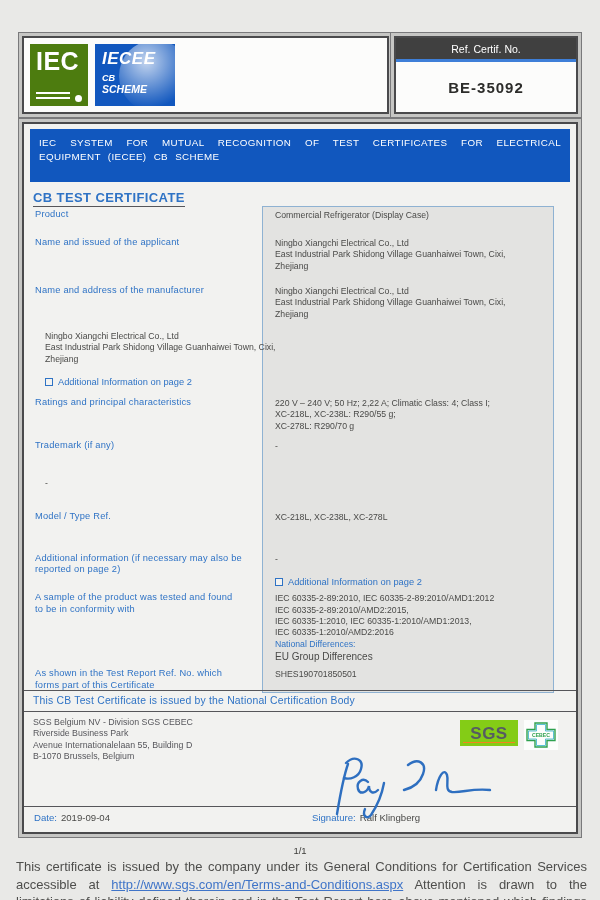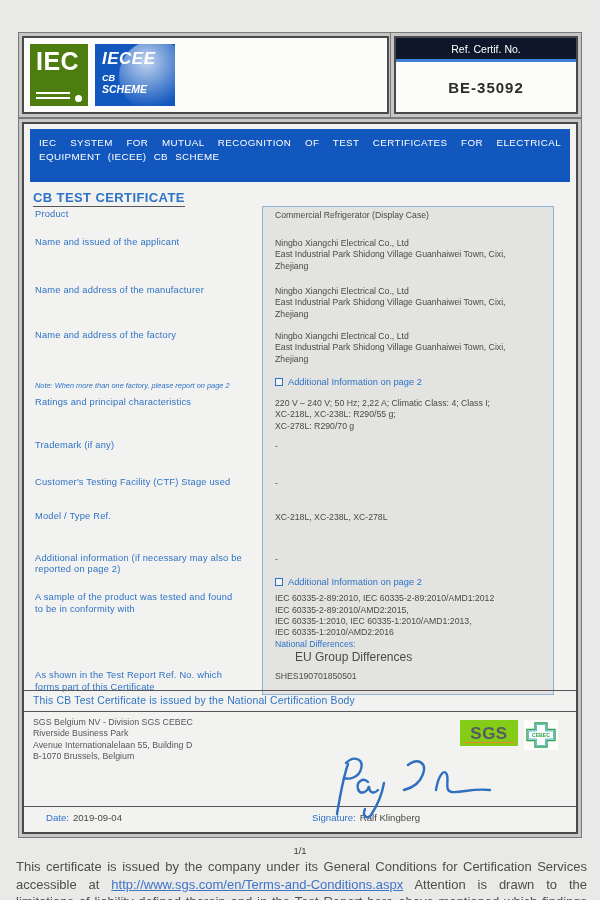--- a/index.html
+++ b/index.html
@@ -24,42 +24,42 @@
   .iec-under { display:flex; align-items:flex-end; justify-content:space-between; }
   .iec-lines { width:34px; height:10px; background:repeating-linear-gradient(#fff 0 2px, transparent 2px 5px); }
   .iec-dot { width:7px; height:7px; background:#fff; border-radius:50%; }
   .iecee-box { width:80px; height:62px; background:#1157be; color:#fff; padding:6px 7px; position:relative; overflow:hidden; font-style:italic; }
   .iecee-box::before { content:""; position:absolute; right:-16px; top:-4px; width:72px; height:72px; border-radius:50%;
     background:radial-gradient(circle at 38% 30%, rgba(255,255,255,0.75), rgba(255,255,255,0.15) 55%, transparent 70%); }
   .iecee-main { font-weight:bold; font-size:17px; line-height:1; position:relative; letter-spacing:0.5px; }
   .iecee-cb { font-weight:bold; font-size:9px; margin-top:6px; position:relative; }
   .iecee-scheme { font-weight:bold; font-size:10.5px; position:relative; }
   .header-right { width:184px; display:flex; flex-direction:column; background:#fcfcfb; }
-  .ref-bar { background:#0f172a; color:#fff; text-align:center; font-size:10.5px; padding:5px 0 4px; border-bottom:3px solid #3e7fd8; }
+  .ref-bar { background:#404040; color:#fff; text-align:center; font-size:10.5px; padding:5px 0 4px; border-bottom:3px solid #3e7fd8; }
   .ref-value { flex:1; display:flex; align-items:center; justify-content:center; font-weight:bold; font-size:15px; letter-spacing:1px; color:#2c2c2a; }
   
   .main-frame { position:absolute; left:22px; top:122px; width:556px; height:712px; background:#f2f2f0; }
   .banner { position:absolute; left:6px; right:6px; top:5px; height:53px; background:#1157be; color:#fff;
     font-size:9.8px; letter-spacing:0.4px; word-spacing:4px; line-height:1.4; padding:7px 9px; text-align:justify; }
   .doc-title { position:absolute; left:9px; top:66px; font-weight:bold; font-size:13px; letter-spacing:0.4px;
     color:#2f73c5; border-bottom:1.5px solid #56565a; padding-bottom:1px; }
   
   .rows-wrap { position:absolute; left:8px; top:82px; width:522px; }
   .values-panel { position:absolute; left:230px; top:0; width:292px; height:100%; background:#e3e3e1; border:1px solid #8fb2d2; }
   .row { display:flex; position:relative; }
   .cell-label { width:230px; padding:3px 12px 2px 3px; display:flex; flex-direction:column; justify-content:space-between; }
   .lbl { color:#2f73c5; font-size:9.3px; letter-spacing:0.2px; line-height:1.22; white-space:pre-line; }
   .note { color:#2f73c5; font-size:7.4px; font-style:italic; padding-bottom:2px; }
   .cell-value { width:292px; padding:4px 10px 2px 13px; }
   .val { font-size:8.7px; line-height:1.3; color:#4a4a48; white-space:pre-line; }
   .chkline { display:flex; align-items:center; gap:5px; margin-top:12px; }
   .checkbox { width:8px; height:8px; border:1.3px solid #2f73c5; background:#f3f3f1; flex:0 0 auto; }
   .chklabel { color:#2f73c5; font-size:9.3px; }
   .natlbl { color:#2f73c5; font-size:8.7px; line-height:1.3; }
-  .natval { font-size:12px; line-height:1.3; color:#4a4a48;margin-left:20px; }
+  .natval { font-size:10px; line-height:1.3; color:#4a4a48; }
   .row-product  { min-height:28px; }
   .row-applicant { min-height:48px; }
   .row-manufacturer { min-height:45px; }
   .row-factory { min-height:67px; }
   .row-ratings { min-height:43px; }
   .row-trademark { min-height:37px;justify-content:center; }
   .row-ctf { min-height:34px; }
   .row-model { min-height:42px; }
   .row-addinfo { min-height:35px; }
   .row-conformity { min-height:76px; }
@@ -69,21 +69,21 @@
     padding:4px 9px 5px; color:#2f73c5; font-size:10.4px; letter-spacing:0.2px; }
   .address { position:absolute; left:9px; top:593px; font-size:8.8px; line-height:1.3; color:#57575c; white-space:pre-line; }
   .sgs-logo { position:absolute; left:436px; top:596px; width:58px; height:26px; background:#84cc16; display:flex;
     align-items:center; justify-content:center; }
   .sgs-text { font-weight:bold; font-size:17px; letter-spacing:0.5px; color:#565b63; line-height:1; }
   .sgs-logo::after { content:""; position:absolute; left:3px; right:3px; bottom:3px; height:1.5px; background:#f58220; }
   .cebec-logo { position:absolute; left:500px; top:596px; width:34px; height:30px; background:#fdfdfc;
     display:flex; align-items:center; justify-content:center; }
   .signature-svg { position:absolute; left:306px; top:624px; width:172px; height:74px; z-index:3; }
   .signoff { position:absolute; left:0; right:0; bottom:0; height:26px; border-top:1.5px solid #56565a;
-    padding:5px 22px 0; font-size:9.6px; display:flex; }
+    padding:5px 10px 0; font-size:9.6px; display:flex; }
   .f-label { color:#2f73c5; }
   .f-value { color:#4a4a48; margin-left:4px; }
   .sig-pair { position:absolute; left:288px; top:5px; display:flex; }
   
   .page-num { position:absolute; left:0; top:845px; width:100%; text-align:center; font-size:9.5px; color:#3c3c3a; }
   .legal { position:absolute; left:16px; right:13px; top:858px; font-size:13px; line-height:1.35; color:#4e4e4c; text-align:justify; }
   .legal a, .legal .link { color:#3f74c8; text-decoration:underline; cursor:pointer; }
 </style>
 </head>
 <body>
@@ -143,24 +143,20 @@
           <div class="lbl">Name and address of the manufacturer</div>
         </div>
       <div class="cell-value">
           <div class="val">Ningbo Xiangchi Electrical Co., Ltd
 East Industrial Park Shidong Village Guanhaiwei Town, Cixi,
 Zhejiang</div>
         </div>
     </div>
 
     <div class="row row-factory">
-      <div class="cell-label">
-        <div class="lbl">Name and address of the factory</div>
-        <div class="note">Note: When more than one factory, please report on page 2</div>
-      </div>
       <div class="cell-value">
         <div class="val">Ningbo Xiangchi Electrical Co., Ltd
 East Industrial Park Shidong Village Guanhaiwei Town, Cixi,
 Zhejiang</div>
         <div class="chkline">
           <span class="checkbox"></span>
           <span class="chklabel">Additional Information on page 2</span>
         </div>
       </div>
     </div>
@@ -179,23 +175,20 @@
     <div class="row row-trademark">
       <div class="cell-label">
           <div class="lbl">Trademark (if any)</div>
         </div>
       <div class="cell-value">
           <div class="val">-</div>
         </div>
     </div>
 
     <div class="row row-ctf">
-      <div class="cell-label">
-          <div class="lbl">Customer's Testing Facility (CTF) Stage used</div>
-        </div>
       <div class="cell-value">
           <div class="val">-</div>
         </div>
     </div>
 
     <div class="row row-model">
       <div class="cell-label">
           <div class="lbl">Model / Type Ref.</div>
         </div>
       <div class="cell-value">

